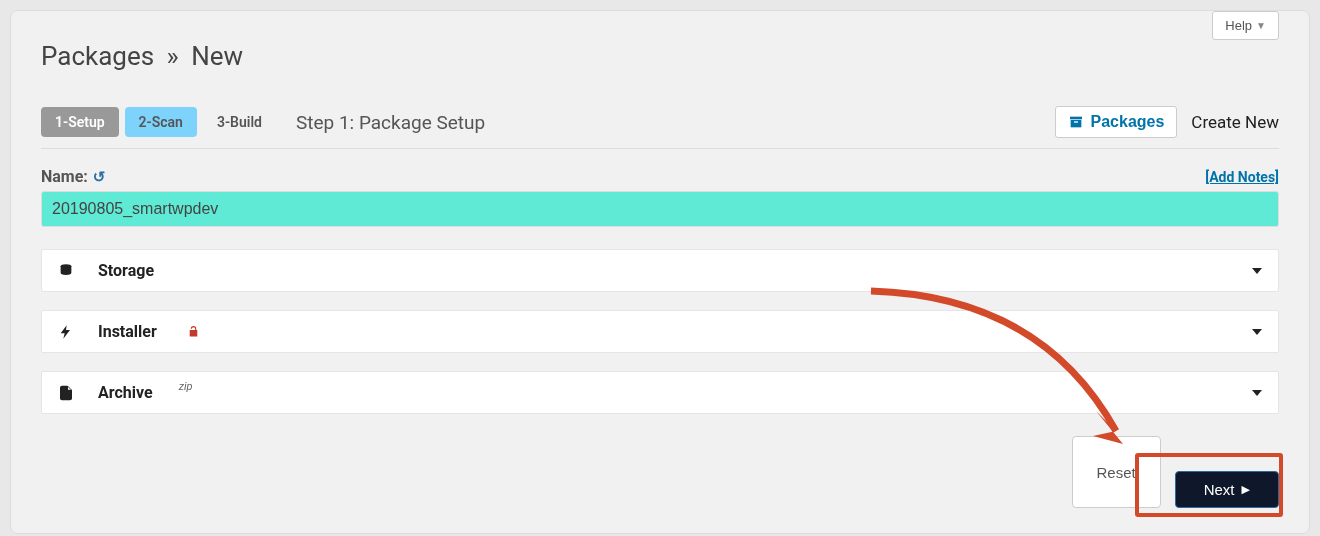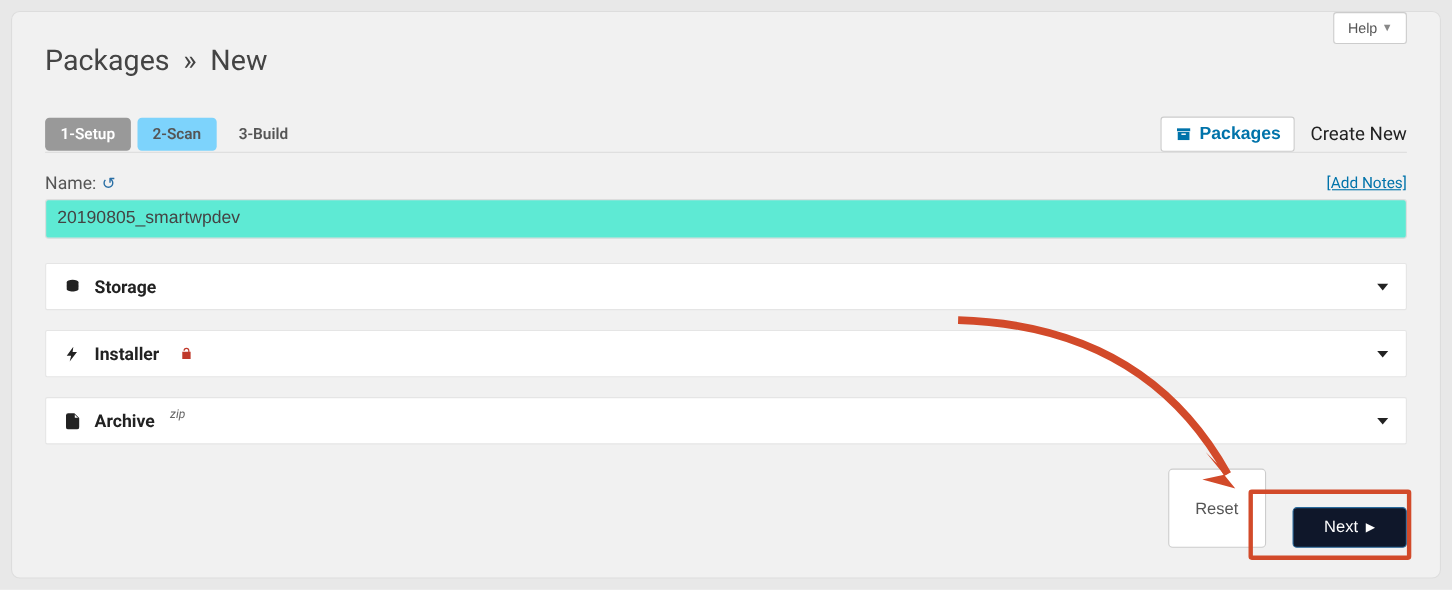--- a/index.html
+++ b/index.html
@@ -37,20 +37,21 @@
       color: #444;
       margin-bottom: 35px;
       margin-top: 10px;
     }
     .page-title .raquo { margin: 0 6px; }
     .header-row {
       display: flex;
       justify-content: space-between;
       align-items: center;
       border-bottom: 1px solid #ddd;
+      padding-bottom: 10px;
       margin-bottom: 18px;
     }
     .steps-and-label {
       display: flex;
       align-items: center;
       gap: 20px;
     }
     .steps { display: flex; gap: 6px; }
     .step-tab {
       background: #7dd3fc;
@@ -88,20 +89,21 @@
     .create-new-label {
       font-size: 17px;
       font-weight: 400;
       color: #222;
     }
     .name-row {
       display: flex;
       justify-content: space-between;
       align-items: center;
       margin-bottom: 5px;
+      font-weight: bold;
     }
     .name-label {
       font-size: 16px;
       color: #555;
       display: flex;
       align-items: center;
       gap: 5px;
     }
     .refresh-icon { color: #2a6fa5; font-size: 15px; cursor: pointer; }
     .add-notes {
@@ -127,21 +129,21 @@
       padding: 11px 16px;
       margin-bottom: 18px;
       display: flex;
       justify-content: space-between;
       align-items: center;
       cursor: pointer;
     }
     .section-left {
       display: flex;
       align-items: center;
-      gap: 12px;
+      gap: 24px;
       font-size: 16px;
       font-weight: 700;
       color: #222;
     }
     .sup-zip {
       font-size: 11px;
       font-style: italic;
       font-weight: 400;
       color: #666;
       position: relative;
@@ -151,21 +153,21 @@
     .lock-icon { color: #c0392b; font-size: 13px; margin-left: 6px; }
     .caret-down {
       width: 0; height: 0;
       border-left: 5px solid transparent;
       border-right: 5px solid transparent;
       border-top: 6px solid #222;
     }
     .footer-buttons {
       display: flex;
       justify-content: flex-end;
-      gap: 24px;
+      gap: 14px;
       margin-top: 22px;
     }
     .reset-btn {
       background: #fff;
       border: 1px solid #ccc;
       border-radius: 4px;
       padding: 9px 24px;
       font-size: 15px;
       color: #555;
       cursor: pointer;
@@ -212,20 +214,21 @@
     <span>New</span>
   </h1>
 
   <div class="header-row">
     <div class="steps-and-label">
       <div class="steps">
         <div class="step-tab active">1-Setup</div>
         <div class="step-tab">2-Scan</div>
         <div class="step-tab plain">3-Build</div>
       </div>
+      <div class="step-label">Step 1: Package Setup</div>
     </div>
     <div class="header-right">
       <button class="packages-btn">
         <svg class="icon" viewBox="0 0 24 24" fill="#0073aa">
           <rect x="3" y="4" width="18" height="4"></rect>
             <rect x="4" y="9" width="16" height="11"></rect>
             <rect x="9" y="11" width="6" height="2" fill="#fff"></rect>
         </svg>
         <span>Packages</span>
       </button>

